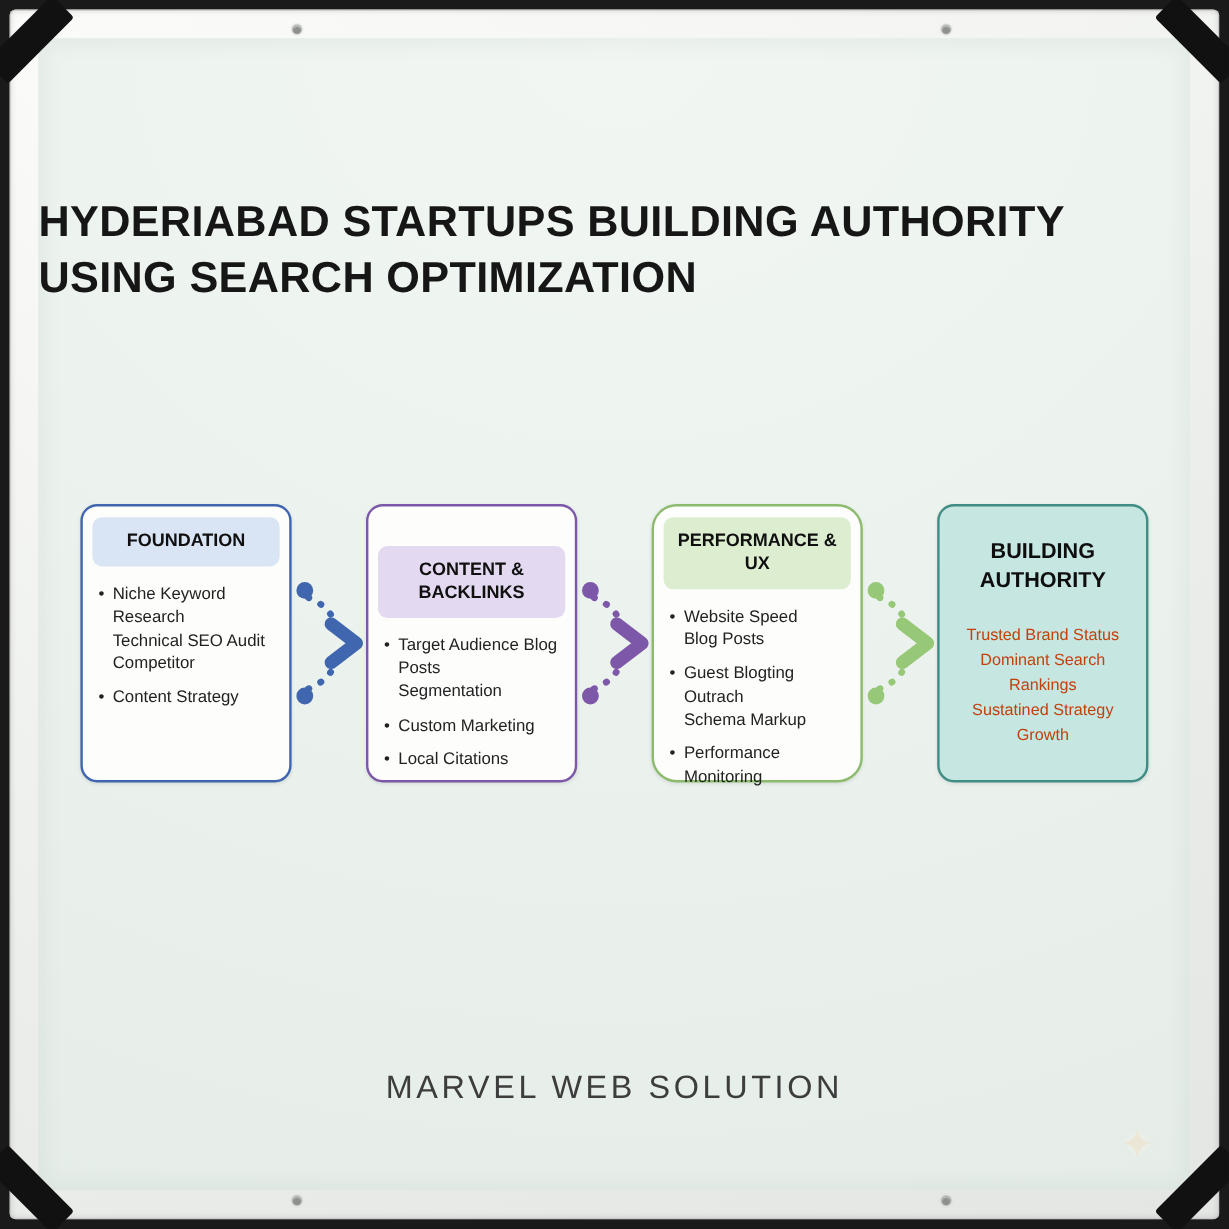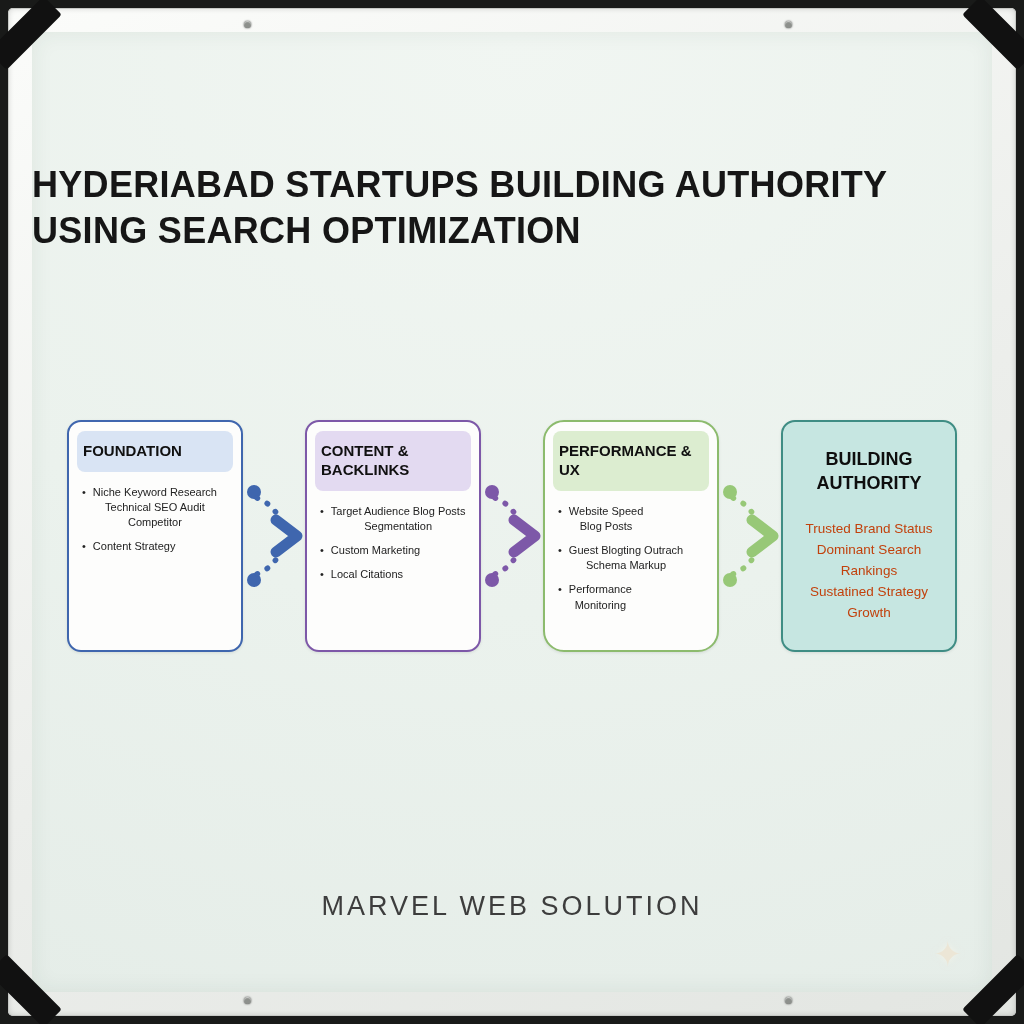--- a/index.html
+++ b/index.html
@@ -45,29 +45,29 @@
   }
   .stage{
     width:176px;height:232px;box-sizing:border-box;
     background:#fdfdfc;border:2px solid #888;border-radius:14px;
     padding:9px 8px;box-shadow:0 1px 3px rgba(30,40,35,.10);
   }
   .stage-blue{border-color:var(--blue);}
   .stage-purple{border-color:var(--purple);}
   .stage-green{border-color:var(--green);border-radius:21px;}
   .pill{
-    border-radius:8px;padding:11px 6px;text-align:left;
+    border-radius:8px;padding:11px 6px;text-align:center;
     font-weight:bold;font-size:15px;line-height:1.25;color:#101010;
     margin-bottom:11px;
   }
   .pill-blue{background:var(--blue-tint);}
-  .pill-purple{background:var(--purple-tint);}
+  .pill-purple{background:var(--purple-tint);margin-top:24px;}
   .pill-green{background:var(--green-tint);}
   .items{padding:2px 0 0 5px;}
-  .item{display:flex;font-size:11px;line-height:1.38;color:var(--body-text);margin-bottom:9px;text-align:center;}
+  .item{display:flex;font-size:14px;line-height:1.38;color:var(--body-text);margin-bottom:9px;}
   .item::before{content:"\2022";margin-right:7px;color:var(--body-text);}
   .lines span{display:block;}
   
   .stage-teal{
     background:var(--teal-tint);border-color:var(--teal);
     padding-top:26px;
   }
   .teal-header{
     text-align:center;font-weight:bold;font-size:18px;line-height:1.3;
     color:#0e0e0e;margin:0 18px 24px;

